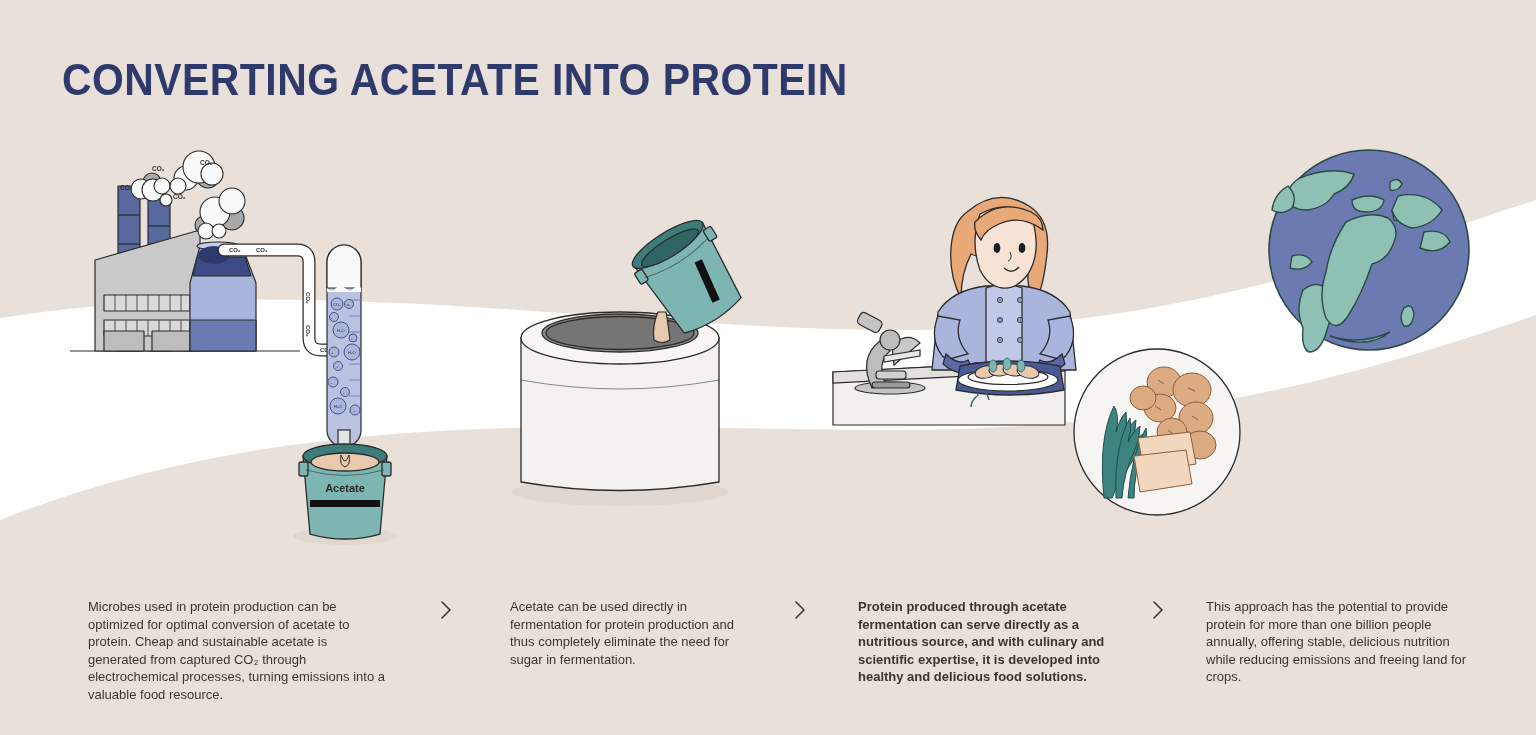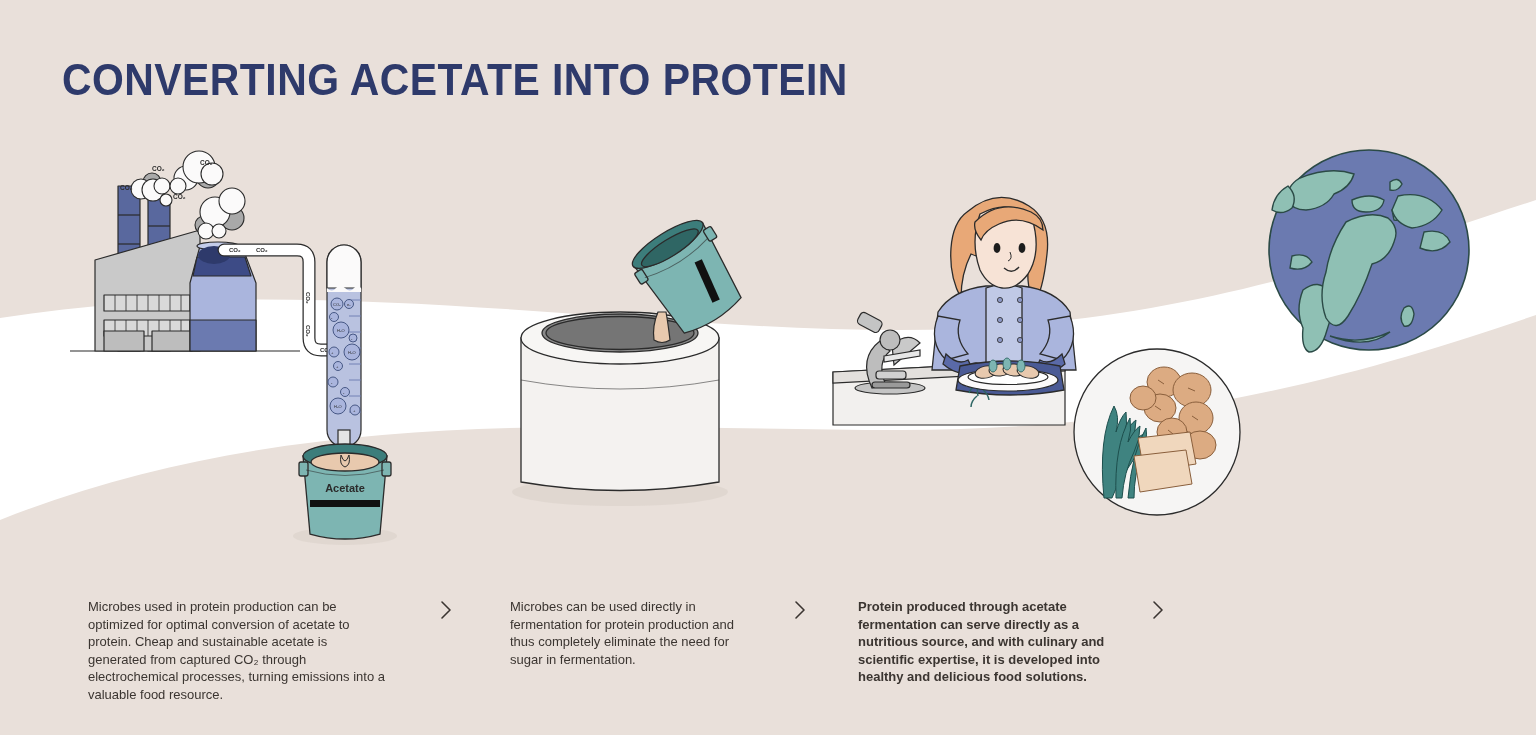--- a/index.html
+++ b/index.html
@@ -378,22 +378,23 @@
         <path d="M1404,308 q8,-6 10,6 q-2,14 -10,12 q-6,-8 0,-18 Z"></path>
 
         <path d="M1330,336 q30,10 60,-4 q-22,18 -60,4 Z"></path>
       </g>
     </g>
   </svg>
 
   <div id="title">CONVERTING ACETATE INTO PROTEIN</div>
 
   <div class="caption" id="cap0">Microbes used in protein production can be optimized for optimal conversion of acetate to protein. Cheap and sustainable acetate is generated from captured CO₂ through electrochemical processes, turning emissions into a valuable food resource.</div>
-  <div class="caption" id="cap1">Microbes can be used directly in fermentation for protein production and thus completely eliminate the need for sugar in fermentation.</div>
+  <div class="caption" id="cap1">Acetate can be used directly in fermentation for protein production and thus completely eliminate the need for sugar in fermentation.</div>
   <div class="caption" id="cap2">Protein produced through acetate fermentation can serve directly as a nutritious source, and with culinary and scientific expertise, it is developed into healthy and delicious food solutions.</div>
+  <div class="caption" id="cap3">This approach has the potential to provide protein for more than one billion people annually, offering stable, delicious nutrition while reducing emissions and freeing land for crops.</div>
 
   <svg class="chev" id="chev0" viewBox="0 0 20 26">
     <path d="M6,5 L14,13 L6,21" fill="none" stroke="#3b3531" stroke-width="1.6" stroke-linecap="round" stroke-linejoin="round"></path>
   </svg>
   <svg class="chev" id="chev1" viewBox="0 0 20 26">
     <path d="M6,5 L14,13 L6,21" fill="none" stroke="#3b3531" stroke-width="1.6" stroke-linecap="round" stroke-linejoin="round"></path>
   </svg>
   <svg class="chev" id="chev2" viewBox="0 0 20 26">
     <path d="M6,5 L14,13 L6,21" fill="none" stroke="#3b3531" stroke-width="1.6" stroke-linecap="round" stroke-linejoin="round"></path>
   </svg>

